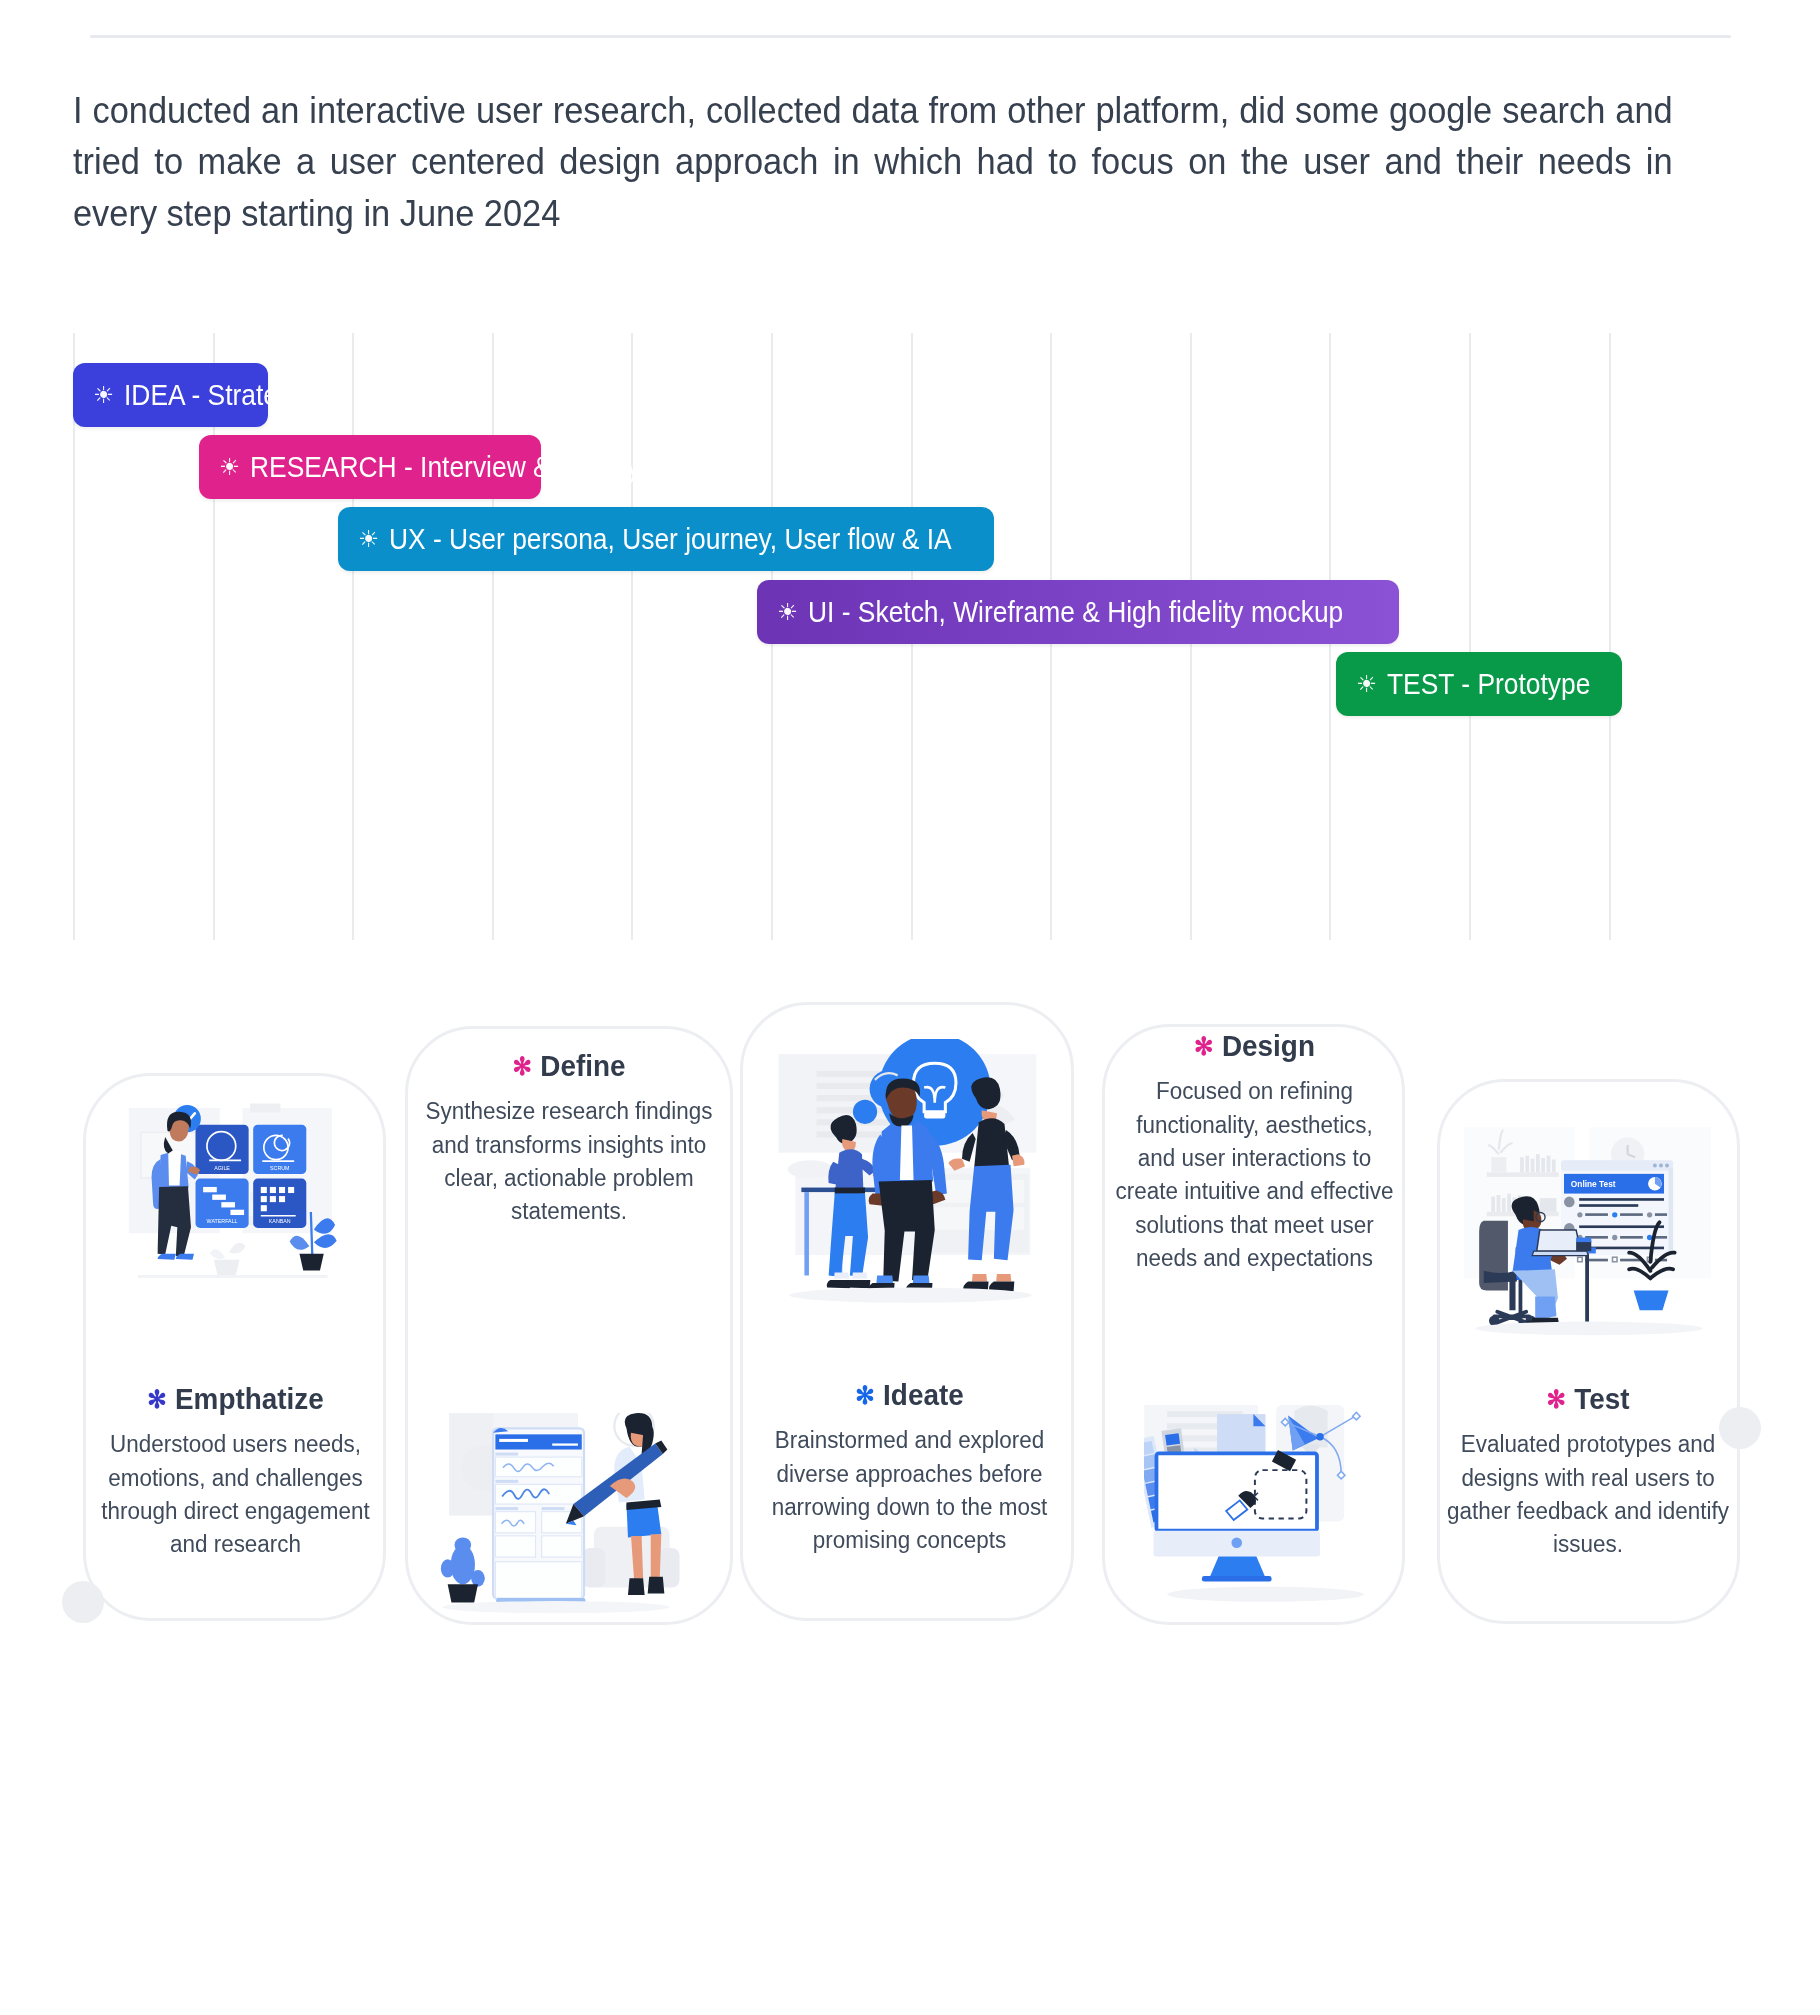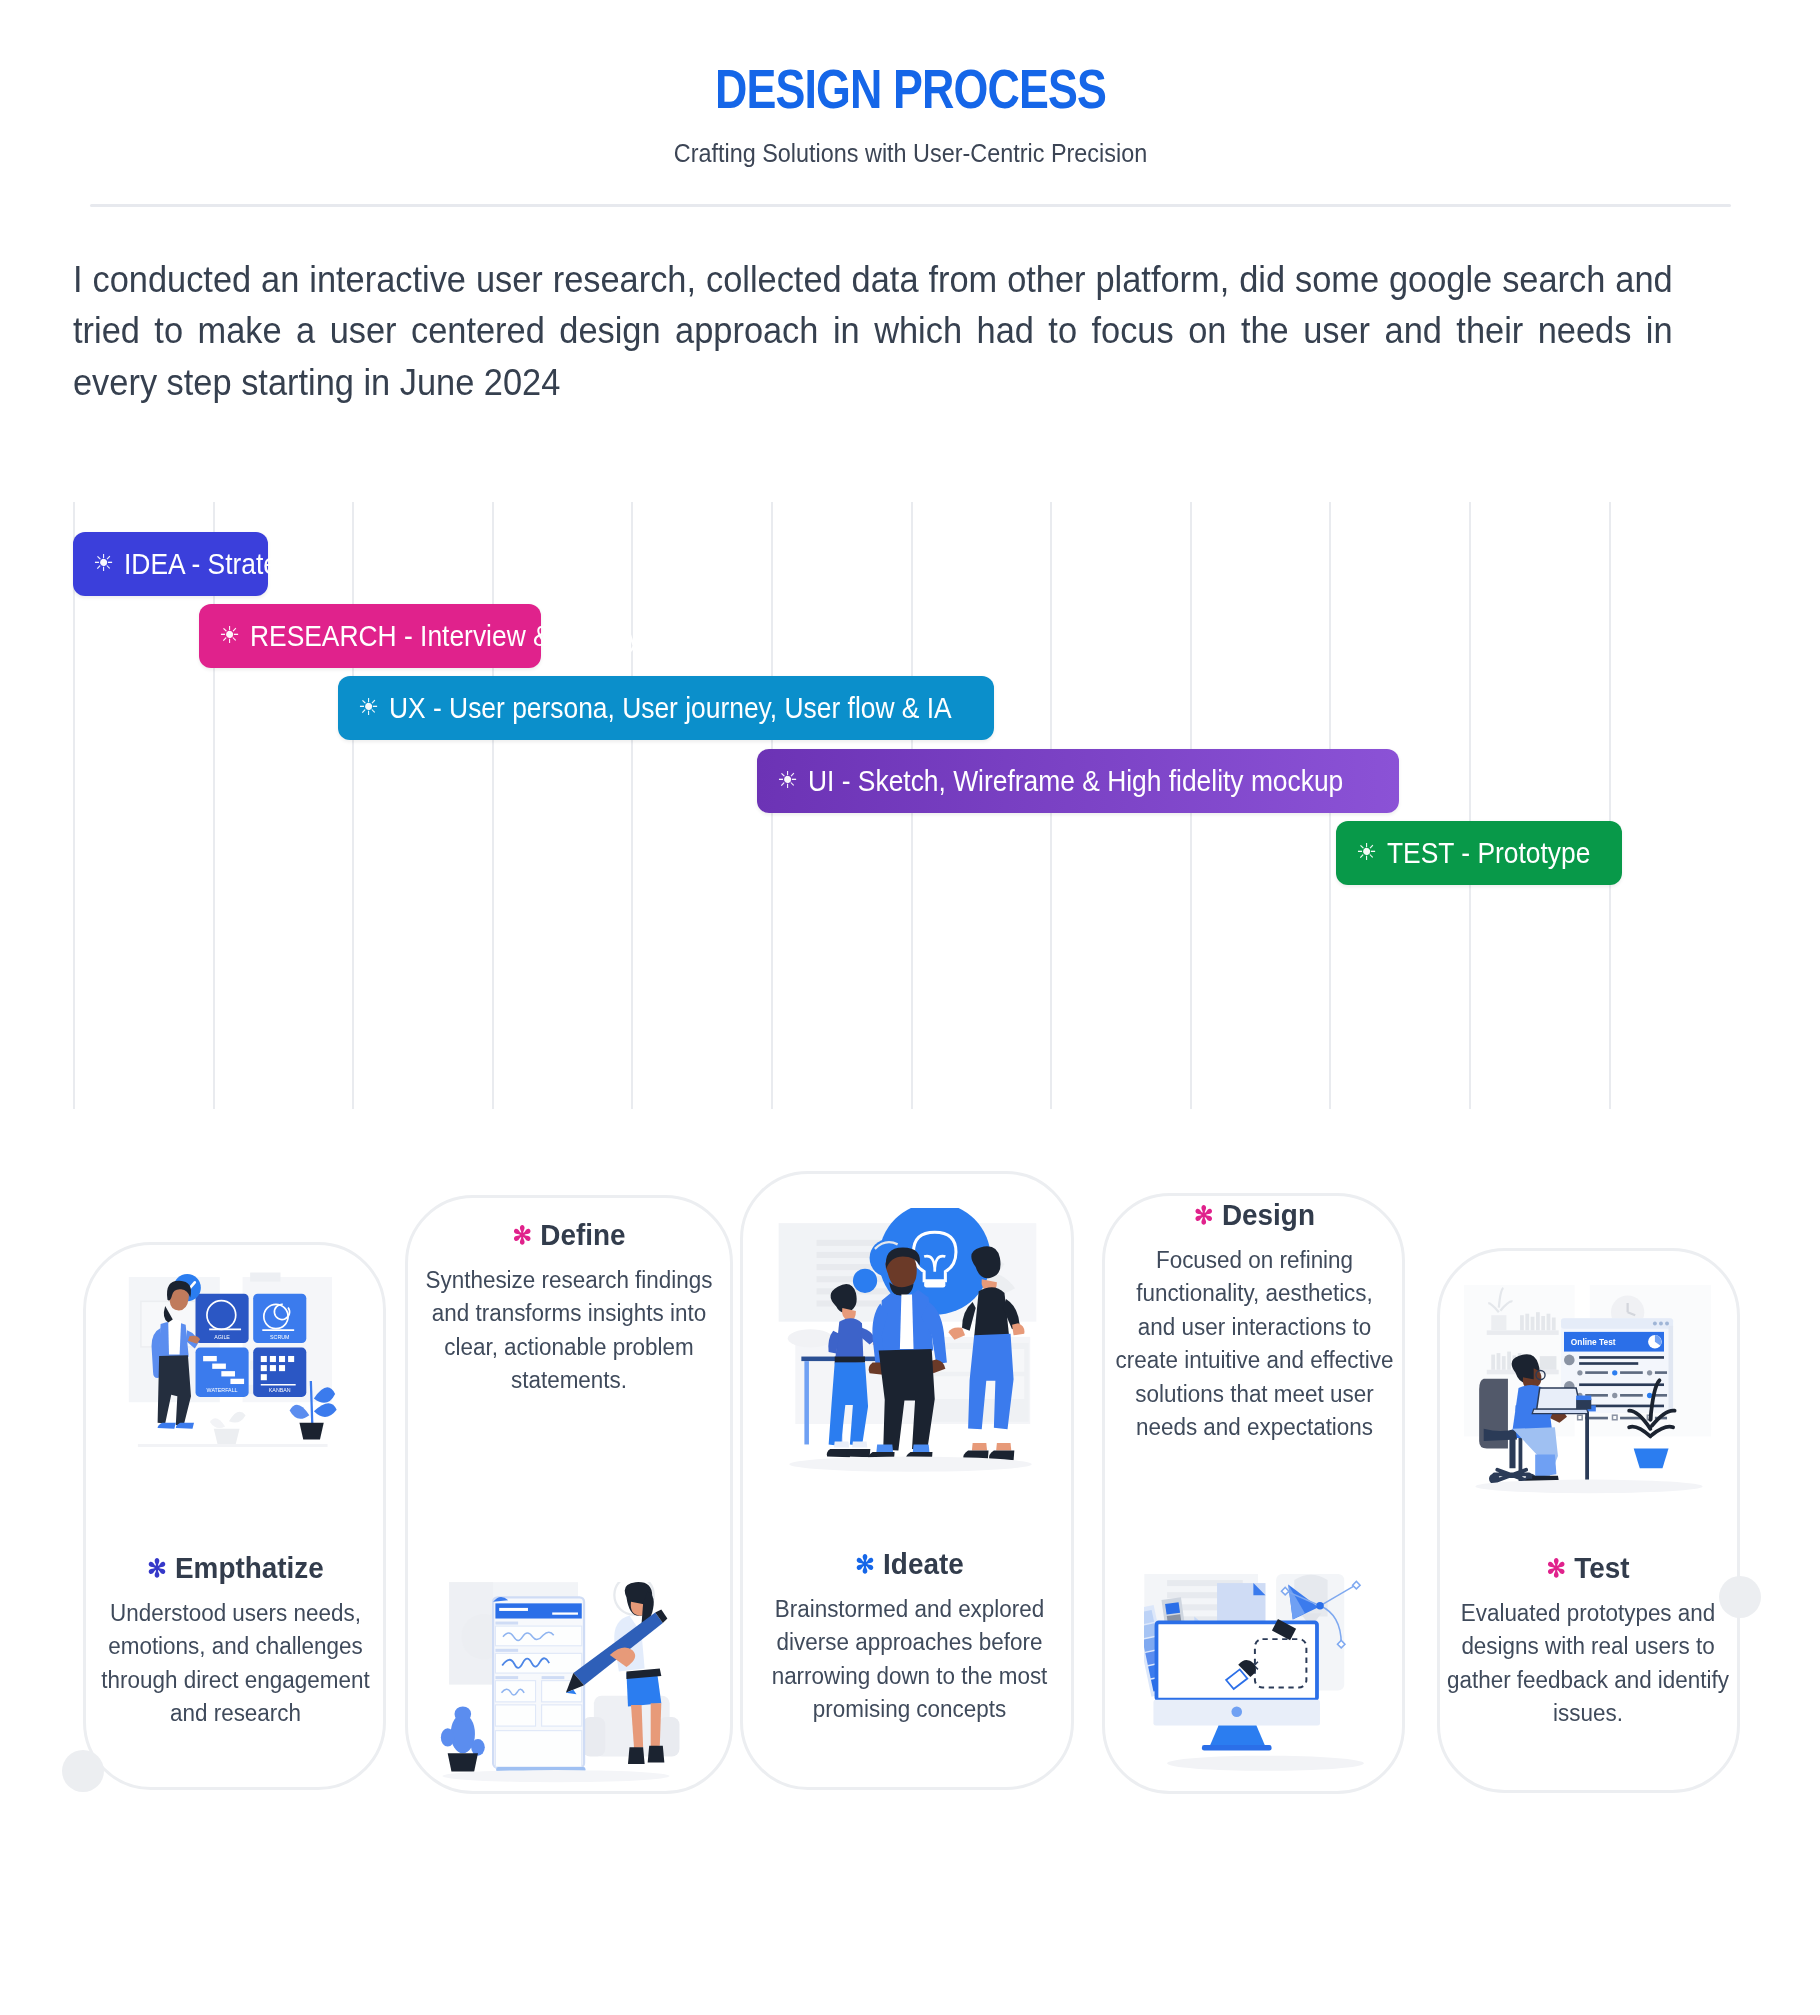--- a/index.html
+++ b/index.html
@@ -81,24 +81,20 @@
     transform: scaleX(0.955); transform-origin: center top;
   }
   .illus { position: absolute; }
   .illus svg { display: block; }
 </style>
 </head>
 <body>
 
 <div class="page">
 
-  <div class="header">
-    <div class="title">DESIGN PROCESS</div>
-    <div class="subtitle">Crafting Solutions with User-Centric Precision</div>
-  </div>
   <div class="divider"></div>
 
   <div class="intro">I conducted an interactive user research, collected data from other platform, did some google search and tried to make a user centered design approach in which had to focus on the user and their needs in every step starting in June 2024</div>
 
   <div class="gantt">
     <div class="grid" id="gridhost">
         <div class="gridline" style="left: 0px;"></div>
         <div class="gridline" style="left: 140px;"></div>
         <div class="gridline" style="left: 279px;"></div>
         <div class="gridline" style="left: 419px;"></div>
@@ -438,21 +434,21 @@
         <rect x="277" y="11" width="7" height="7" fill="#fff" stroke="#7fa9f0" stroke-width="2" transform="rotate(45 280 14)"></rect>
         <rect x="183" y="19" width="7" height="7" fill="#fff" stroke="#7fa9f0" stroke-width="2" transform="rotate(45 186 22)"></rect>
         <rect x="257" y="89" width="7" height="7" fill="#fff" stroke="#7fa9f0" stroke-width="2" transform="rotate(45 260 92)"></rect>
 
         <path d="M108 140 L126 126 l10 12 -18 14z" fill="#fff" stroke="#2b6fe8" stroke-width="2.4"></path>
         <path d="M124 120 q10 -12 20 -2 q8 10 -4 18z" fill="#1b2330"></path>
         <ellipse cx="160" cy="250" rx="130" ry="10" fill="#f2f3f6"></ellipse>
       </svg>
     </div>
 
-    <div class="illus" style="left:1464px; top:108px;">
+    <div class="illus" style="left:1464px; top:119px;">
       <svg width="250" height="228" viewBox="0 0 330 300">
         <rect x="0" y="6" width="146" height="200" fill="#fafbfc"></rect>
         <rect x="166" y="6" width="160" height="200" fill="#fafbfc"></rect>
 
         <rect x="30" y="66" width="95" height="6" fill="#e9ebef"></rect>
         <rect x="30" y="118" width="95" height="6" fill="#e9ebef"></rect>
         <g fill="#e4e7eb">
           <rect x="74" y="46" width="5" height="20"></rect>
             <rect x="81" y="44" width="5" height="22"></rect>
           <rect x="88" y="48" width="5" height="18"></rect>

